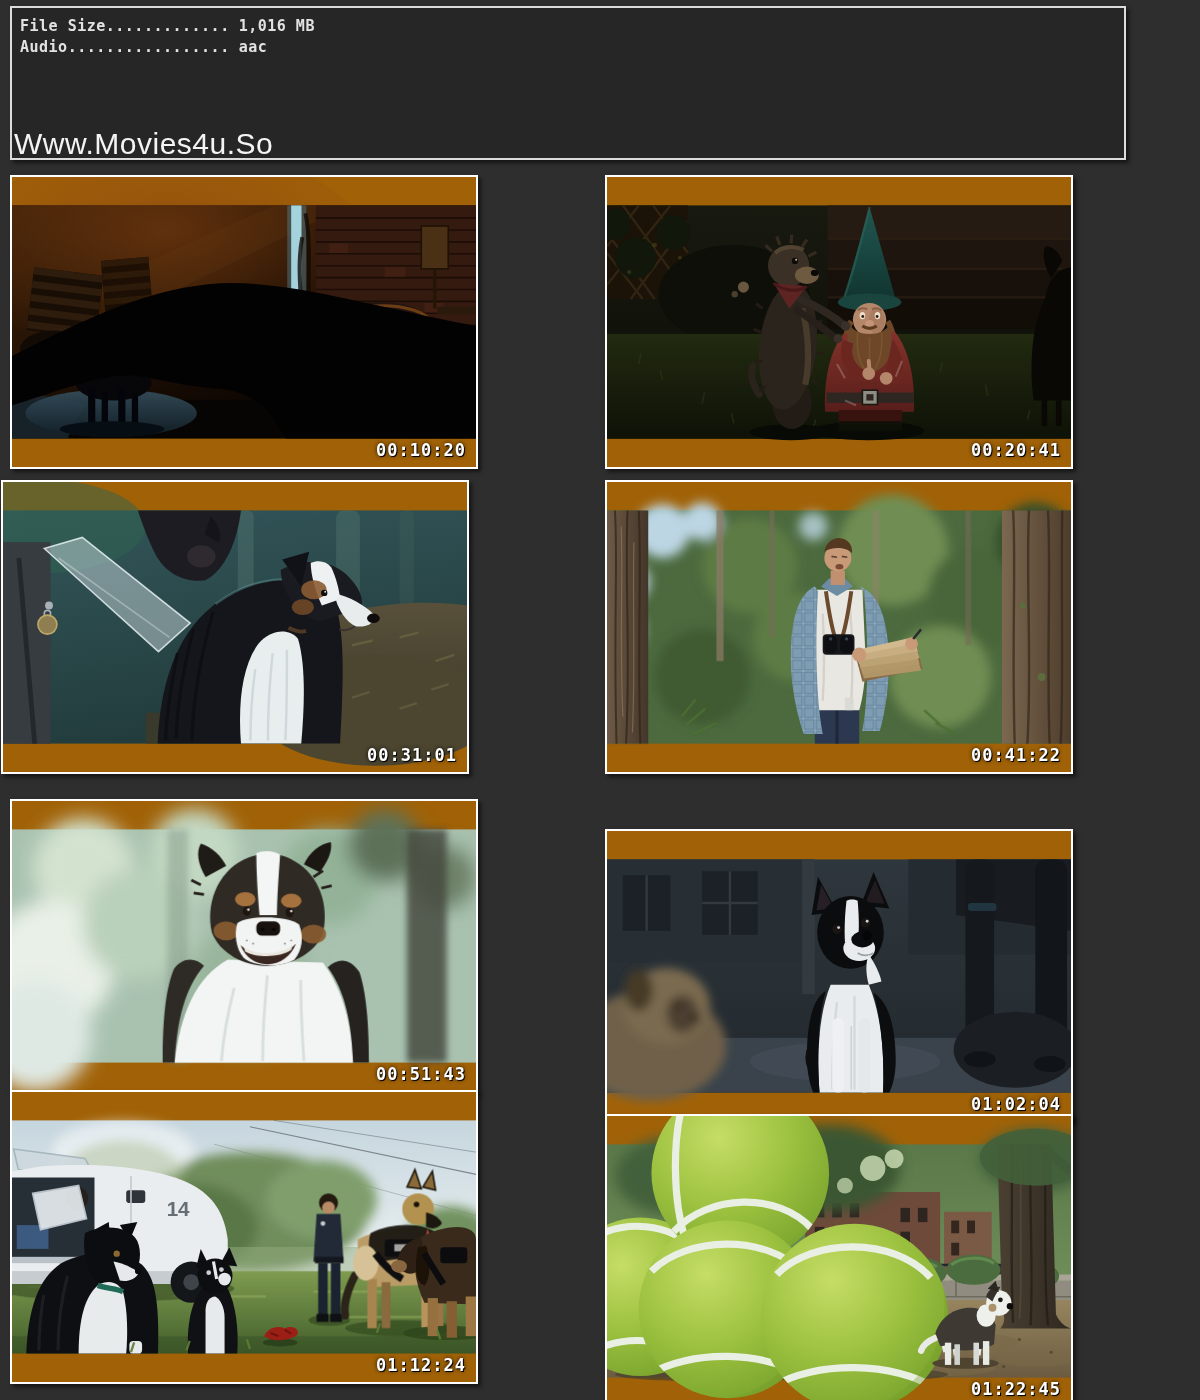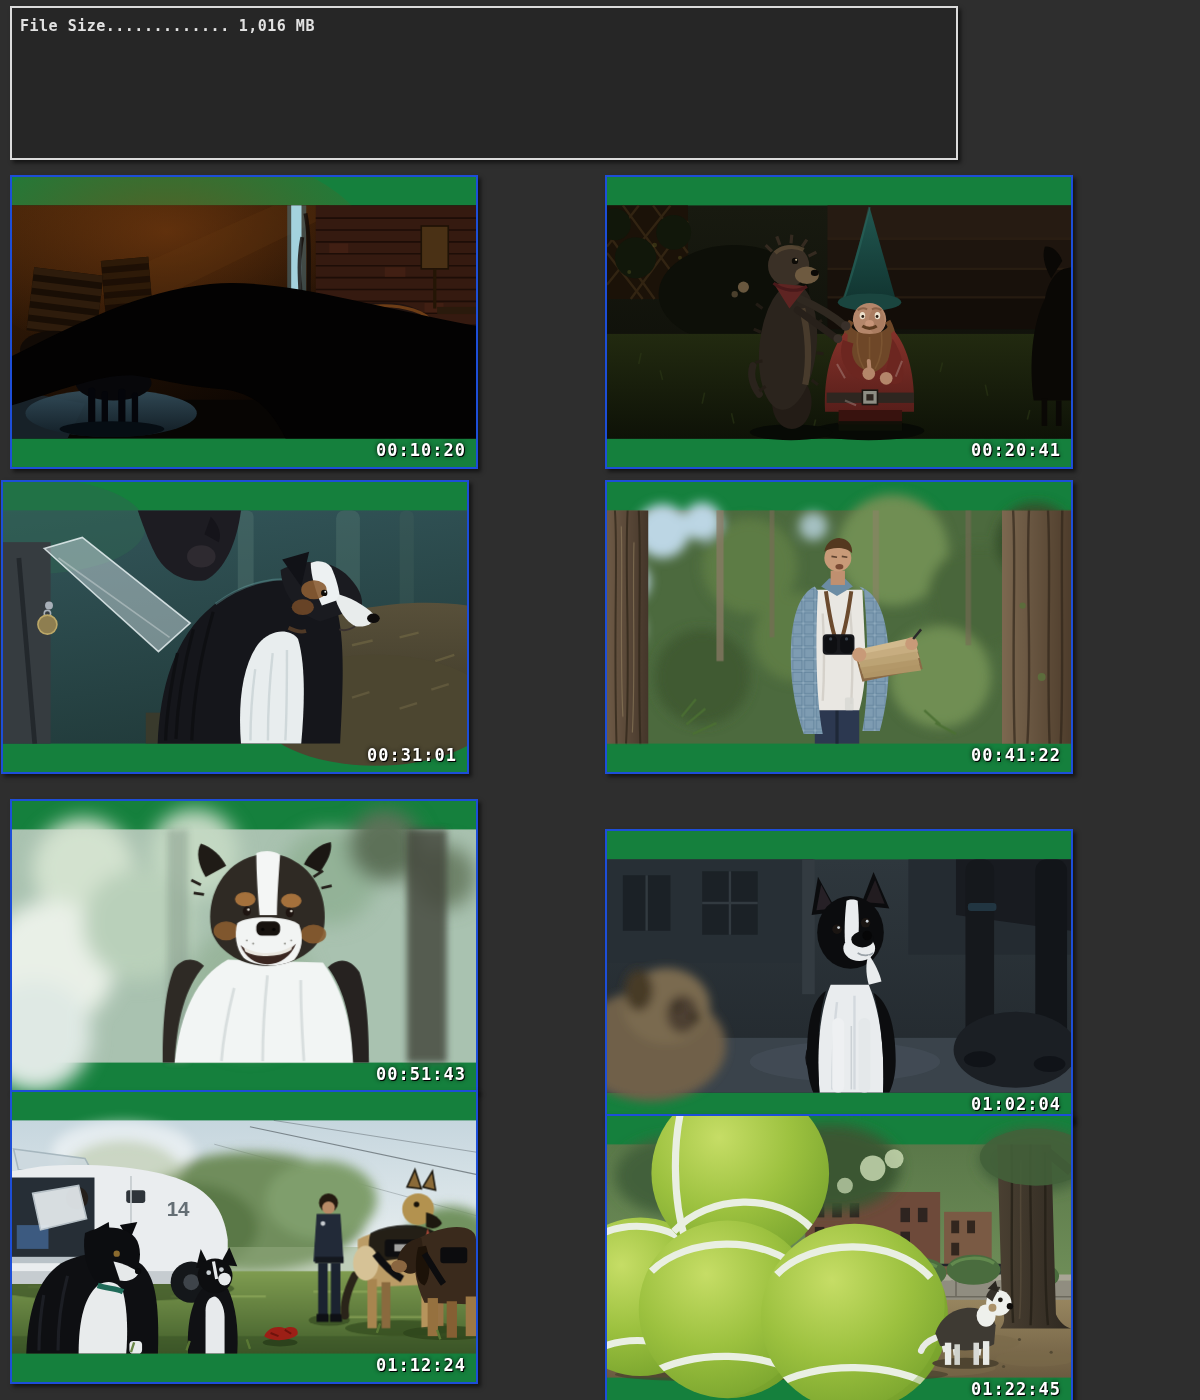--- a/index.html
+++ b/index.html
@@ -1,42 +1,44 @@
 <!DOCTYPE html>
 <html><head>
 <meta charset="utf-8">
 <style>
   html,body{margin:0;padding:0;background:#2e2e2e;}
   .sheet{position:relative;width:1200px;height:1400px;background:#2e2e2e;overflow:hidden;
          font-family:"DejaVu Sans Mono",monospace;}
-  .infobox{position:absolute;left:10px;top:6px;width:948px;height:154px;box-sizing:border-box;
+  .infobox{position:absolute;left:10px;top:6px;width:1116px;height:154px;box-sizing:border-box;
            background:#262626;border:2px solid #dcdcdc;box-shadow:3px 3px 4px rgba(0,0,0,.55);
            padding:8px 0 0 8px;overflow:hidden;}
   .info-line{white-space:pre;font:bold 15px/21px "DejaVu Sans Mono",monospace;color:#e2e2e2;
              letter-spacing:.5px;}
   .info-line .val{margin-left:9px;}
   .watermark{position:absolute;left:2px;bottom:-2px;font:400 30px/32px "Liberation Sans",sans-serif;
              color:#f4f4f4;letter-spacing:.5px;}
   .frame{position:absolute;width:468px;height:294px;box-sizing:border-box;margin:0;
-         border:2px solid #1d4ed8;background:#15803d;box-shadow:3px 3px 4px rgba(0,0,0,.55);}
+         border:2px solid #ffffff;background:#a16207;box-shadow:3px 3px 4px rgba(0,0,0,.55);}
   .frame svg{display:block;width:100%;height:100%;}
   .ts{position:absolute;right:10px;bottom:8px;font:bold 17px/17px "DejaVu Sans Mono",monospace;
       color:#ffffff;letter-spacing:1px;text-shadow:1px 1px 0 #000,0 0 4px rgba(0,0,0,.85);}
   .f1{left:10px;top:175px}.f2{left:605px;top:175px}
   .f3{left:1px;top:480px}.f4{left:605px;top:480px}
   .f5{left:10px;top:799px}.f6{left:605px;top:829px}
   .f7{left:10px;top:1090px}.f8{left:605px;top:1114px}
 </style>
 </head>
 <body>
 
 <div class="sheet">
 
   <div class="infobox">
     <div class="info-line"><span class="lbl">File Size</span><span class="dots">.............</span><span class="val">1,016 MB</span></div>
+    <div class="info-line"><span class="lbl">Audio</span><span class="dots">.................</span><span class="val">aac</span></div>
+    <div class="watermark">Www.Movies4u.So</div>
   </div>
 
   <figure class="frame f1">
     <svg viewBox="0 0 585 294">
       <defs>
         <linearGradient id="g1w" x1="0" y1="0" x2="0.8" y2="1">
             <stop offset="0" stop-color="#3d2008"></stop>
             <stop offset="1" stop-color="#0d0602"></stop>
           </linearGradient>
         <radialGradient id="g1g" cx="0.5" cy="0.4" r="0.6">

